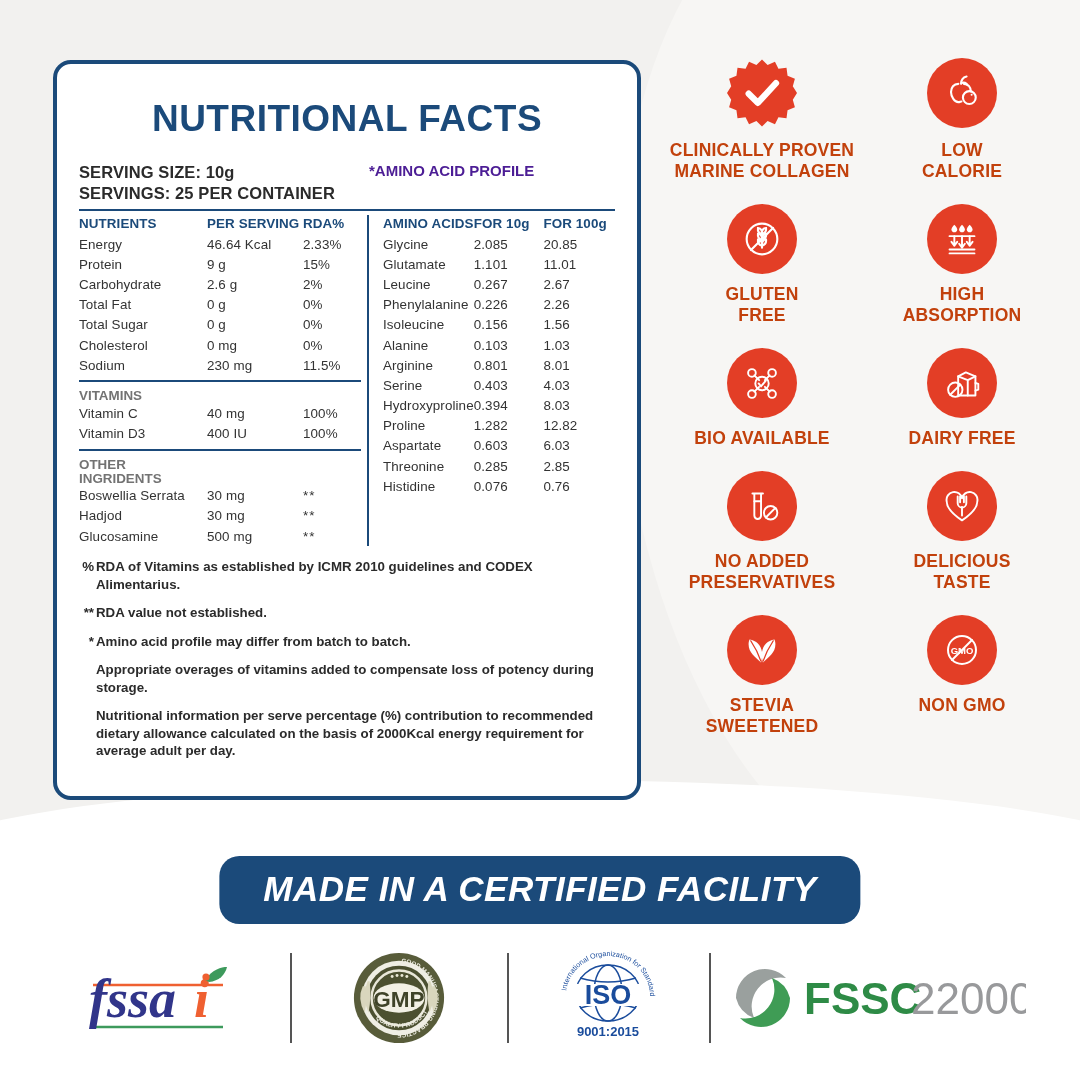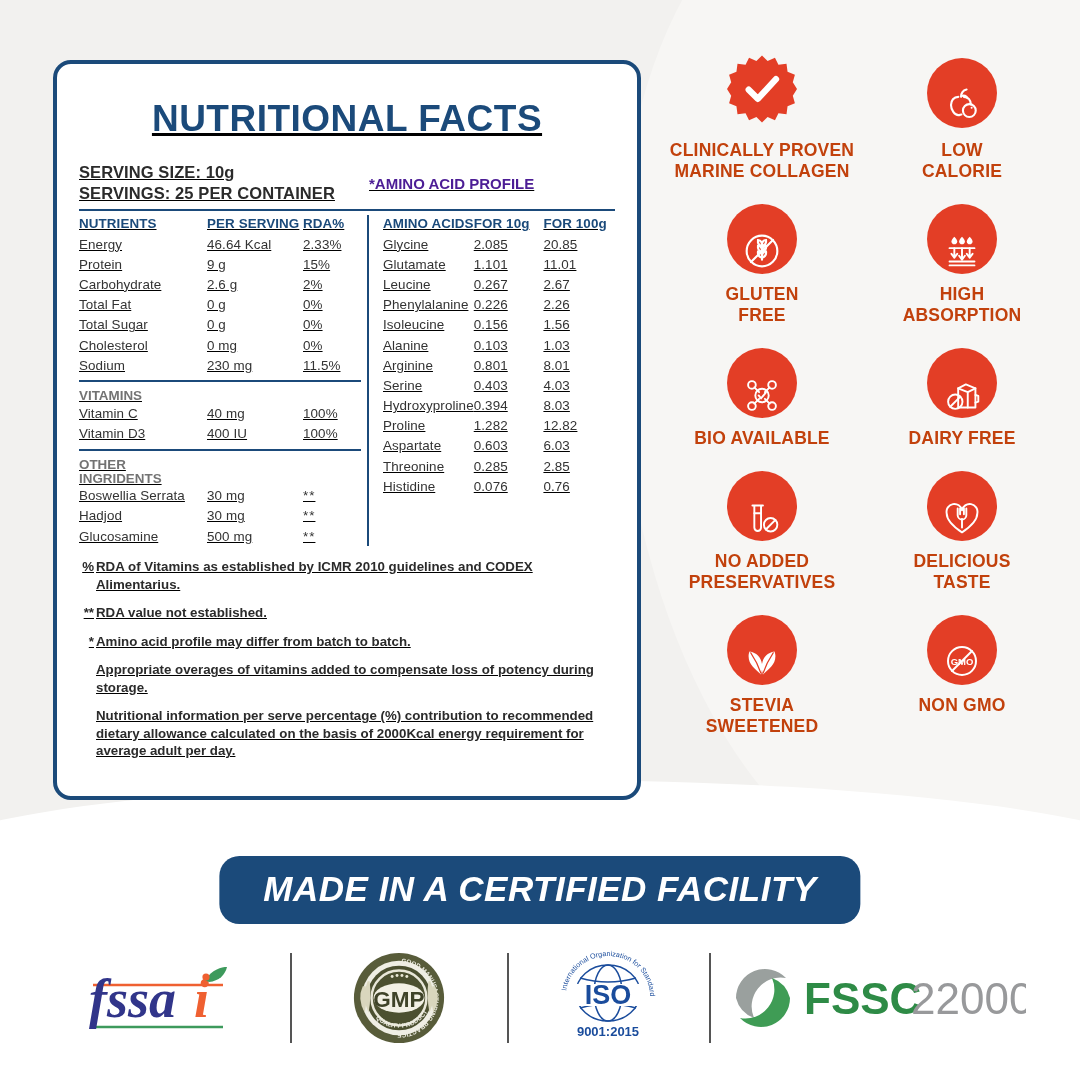--- a/index.html
+++ b/index.html
@@ -29,35 +29,34 @@
   
   #facts-card{
     position:absolute;left:53px;top:60px;
     width:588px;height:740px;
     background:#fff;
     border:4px solid #1b4a7a;
     border-radius:18px;
     box-sizing:border-box;
     z-index:3;
     padding:18px 22px 16px 22px;
-    text-decoration:underline;
   }
   #facts-title{
     text-align:center;
     color:#1b4a7a;
     font-size:37px;
     font-weight:bold;
     letter-spacing:.5px;
     margin:16px 0 22px 0;
   }
   .serving-line{
     font-size:16.5px;font-weight:bold;color:#2b2b2b;
     letter-spacing:.1px;line-height:21px;
   }
-  #serving-row{display:flex;align-items:center;}
+  #serving-row{display:flex;align-items:flex-start;}
   #serving-left{width:290px;}
   #amino-title{font-size:15px;font-weight:bold;color:#4c1d95;padding-bottom:0px;}
   .rule{height:2px;background:#1b4a7a;margin:5px 0 3px 0;}
 
   #tables{display:flex;position:relative;justify-content:center;}
   #col-left{width:282px;padding-right:6px;}
   #v-div{width:2px;background:#1b4a7a;margin:1px 14px 0 0;align-self:stretch;}
   #col-right{flex:1;}
 
   table{width:100%;border-collapse:collapse;}
@@ -95,21 +94,21 @@
     width:400px;z-index:3;
     display:flex;flex-wrap:wrap;
   }
   .badge{
     width:186px;margin:0 7px 22px 7px;
     display:flex;flex-direction:column;align-items:center;
   }
   .badge-ico{
     width:70px;height:70px;border-radius:50%;
     background:#e33e26;
-    display:flex;align-items:flex-end;justify-content:center;
+    display:flex;align-items:center;justify-content:center;
     margin-bottom:10px;
   }
   .badge-ico.starburst{background:transparent;}
   .badge-lb{
     text-align:center;font-size:17.5px;font-weight:bold;
     color:#c2410c;line-height:21px;letter-spacing:.2px;
   }
   .badge-r1 .badge-ico{margin-bottom:12px;}
 
   

